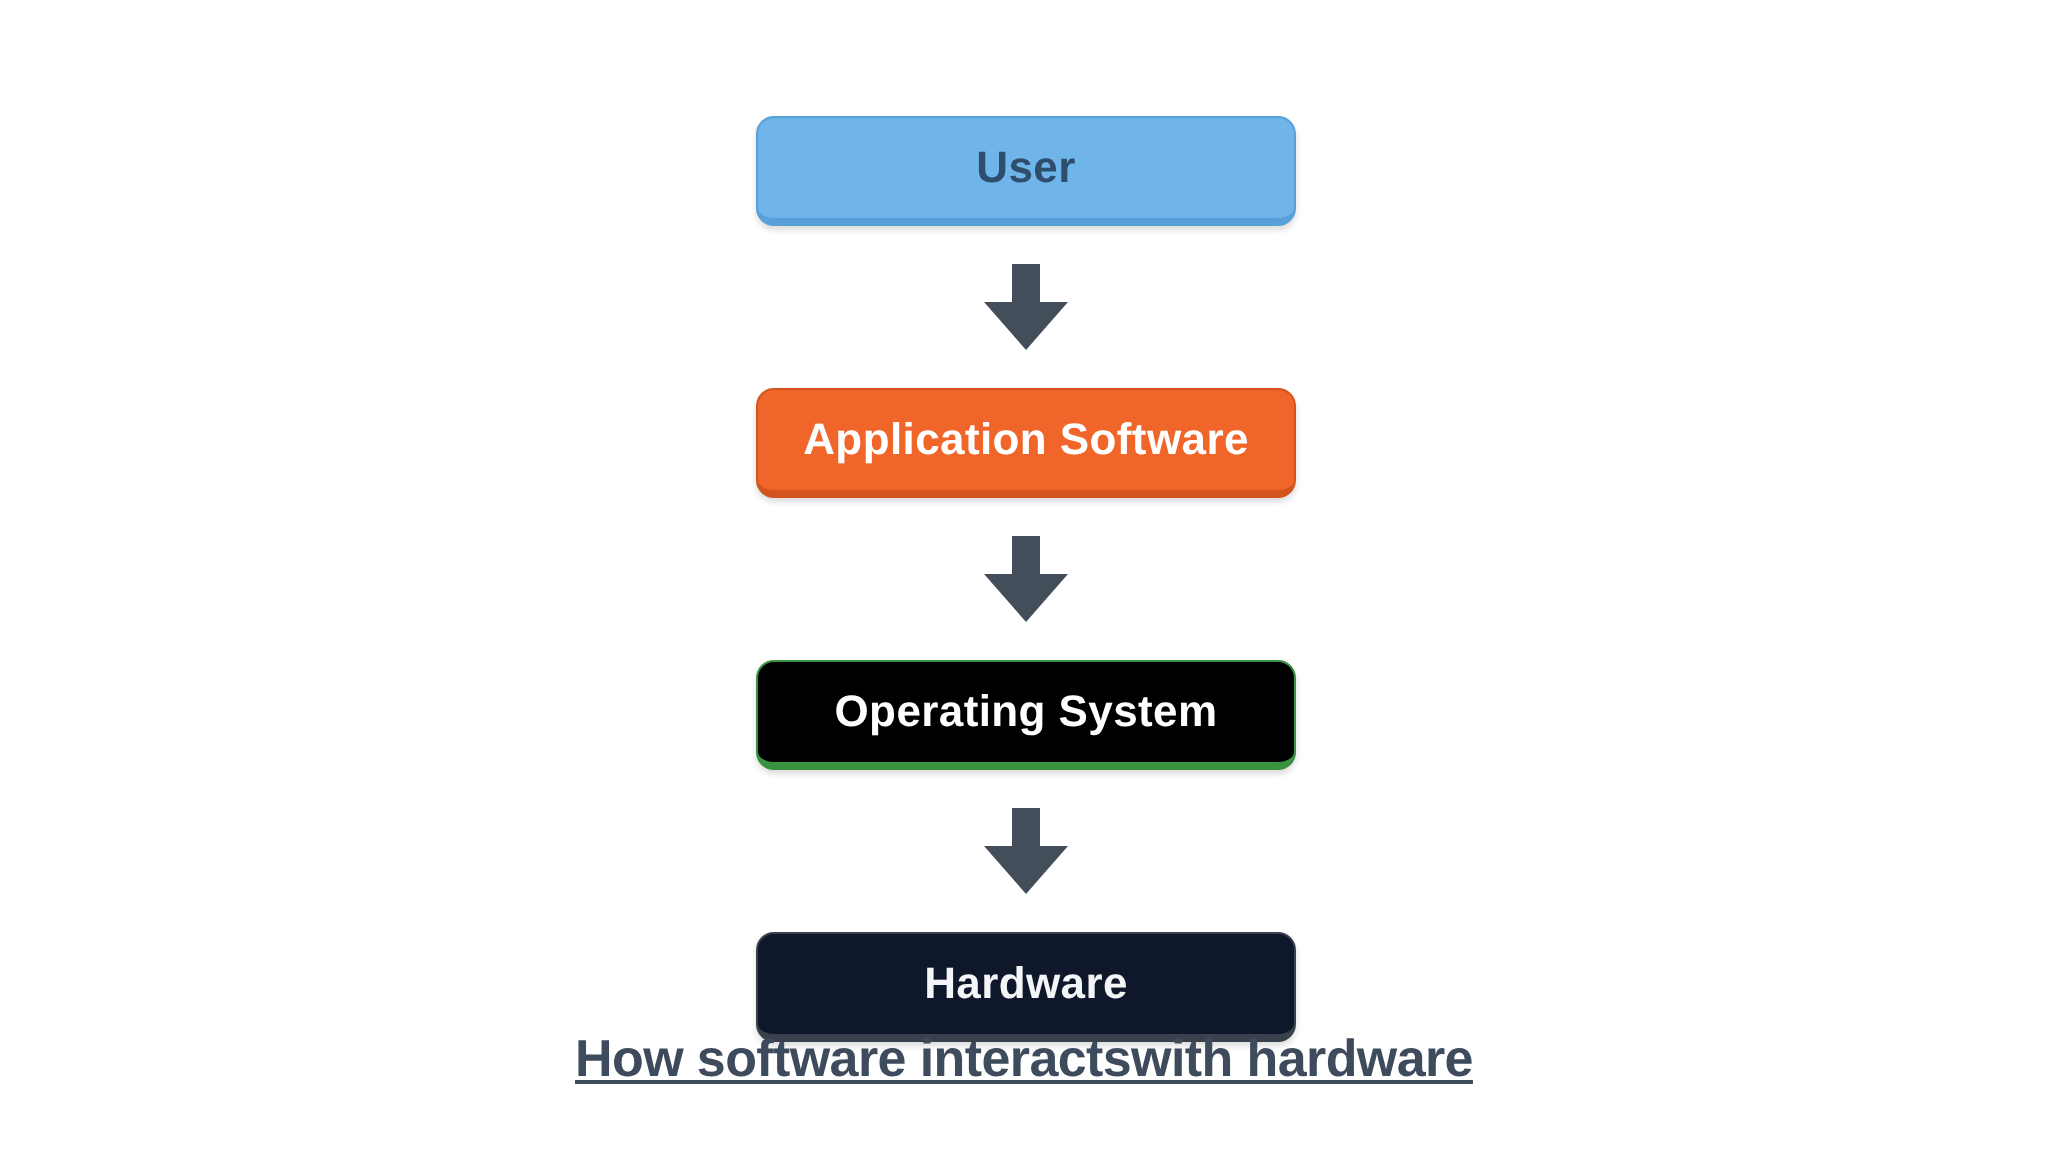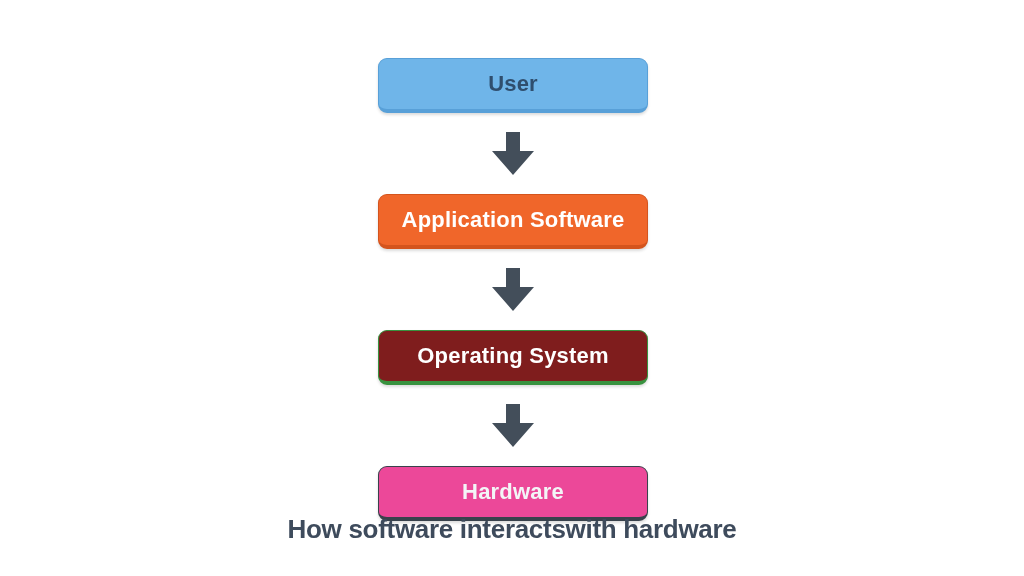--- a/index.html
+++ b/index.html
@@ -46,20 +46,21 @@
   }
   .caption {
     position: absolute;
     left: 0;
     top: 514px;
     width: 1024px;
     text-align: center;
     font-weight: bold;
     font-size: 26px;
     letter-spacing: -0.3px;
+    text-decoration: underline;
   }
 </style>
 </head>
 <body>
 
 <div class="stack">
 
   <div class="box" style="background-color: rgb(111, 181, 233); border-color: rgb(88, 160, 216); color: rgb(47, 78, 110);">
     <span>User</span>
   </div>
@@ -69,27 +70,27 @@
   </svg>
 
   <div class="box" style="background-color: rgb(240, 102, 42); border-color: rgb(212, 84, 29); color: rgb(255, 255, 255); text-align: right;">
     <span>Application Software</span>
   </div>
 
   <svg class="arrow" viewBox="0 0 44 43">
     <path d="M15 0 H29 V19 H43 L22 43 L1 19 H15 Z" fill="#434E5A"></path>
   </svg>
 
-  <div class="box" style="background-color: #7f1d1d; border-color: rgb(56, 146, 63); color: rgb(255, 255, 255);">
+  <div class="box" style="background-color: #000000; border-color: rgb(56, 146, 63); color: rgb(255, 255, 255);">
     <span>Operating System</span>
   </div>
 
   <svg class="arrow" viewBox="0 0 44 43">
     <path d="M15 0 H29 V19 H43 L22 43 L1 19 H15 Z" fill="#434E5A"></path>
   </svg>
 
-  <div class="box" style="background-color: #ec4899; border-color: rgb(57, 66, 76); color: rgb(243, 245, 247);">
+  <div class="box" style="background-color: #0f172a; border-color: rgb(57, 66, 76); color: rgb(243, 245, 247);">
     <span>Hardware</span>
   </div>
 
 </div>
 
 <div class="caption" style="color: rgb(62, 75, 92);">How software interactswith hardware</div>
 
 </body></html>

